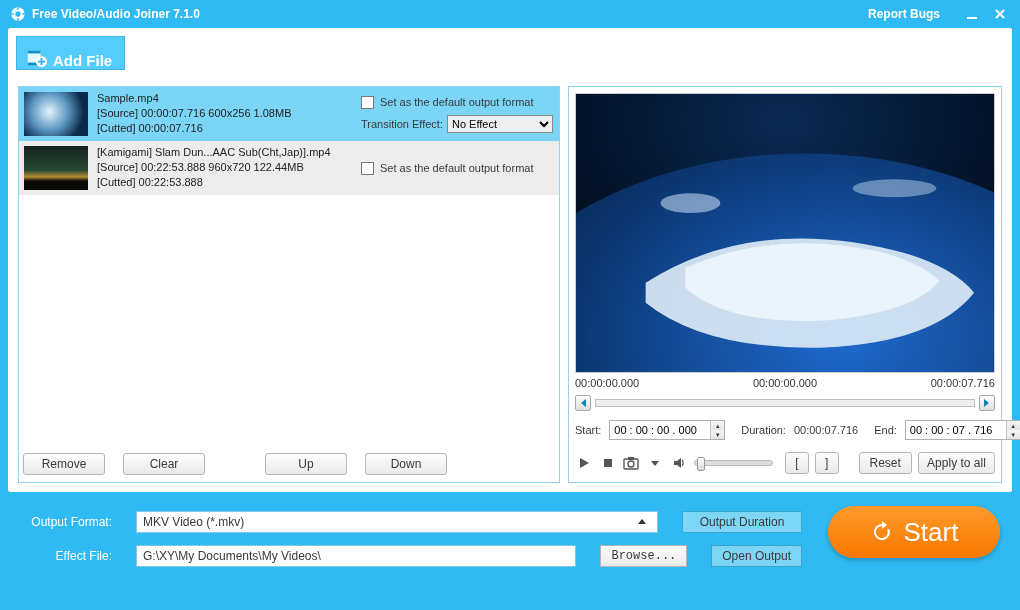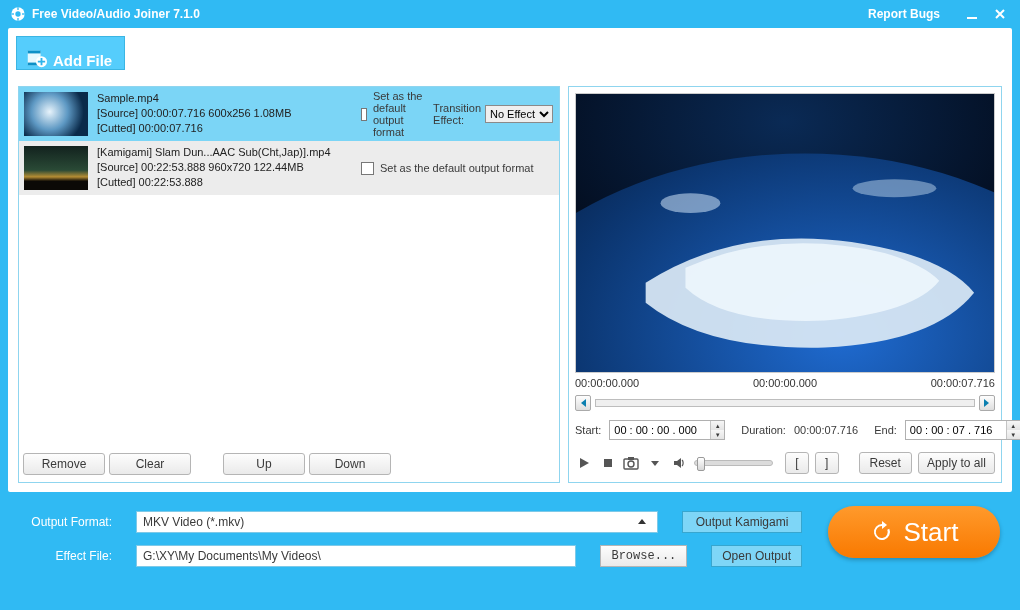--- a/index.html
+++ b/index.html
@@ -24,28 +24,28 @@
   .leftpanel { position:absolute; left:10px; top:58px; width:542px; height:397px; border:1px solid #8fd5ef; }
   .filelist { position:absolute; left:0; top:0; right:0; bottom:40px; overflow:hidden; }
   .filerow { display:flex; align-items:stretch; height:54px; border-bottom:0px solid #e0e0e0; }
   .filerow.sel { background:#7bd5f6; }
   .filerow.alt { background:#ececec; }
   .thumb { width:64px; height:44px; margin:5px; flex:0 0 64px; }
   .thumb.t1 { background: radial-gradient(circle at 40% 45%, #e7f3fb 0%, #5d98c3 40%, #0a2a4a 75%); }
   .thumb.t2 { background: linear-gradient(to bottom, #12221e 0%, #2a4a36 55%, #b58d33 70%, #0b0906 80%); }
   .fileinfo { flex:1; padding:4px 4px; font-size:11px; line-height:15px; color:#222; }
   .fileinfo .fname { font-size:11px; }
-  .rightcol { width:204px; padding:6px 6px; font-size:11px; display:flex; flex-direction:row; justify-content:space-between; gap:6px;}
+  .rightcol { width:204px; padding:6px 6px; font-size:11px; display:flex; flex-direction:column; justify-content:center; gap:6px;}
   .chk { display:flex; align-items:center; gap:6px; }
   .chk .box { width:13px; height:13px; border:1px solid #777; background:#fff; }
   .tranrow { display:flex; align-items:center; gap:4px; }
   .tranrow select { flex:1; height:18px; border:1px solid #8a8a8a; font-size:11px; background:#efefef; }
 
   
-  .lp-btns { position:absolute; left:0; right:0; bottom:4px; height:28px; display:flex; align-items:center; padding:0 4px; gap:4px; }
+  .lp-btns { position:absolute; left:0; right:0; bottom:4px; height:28px; display:flex; align-items:center; padding:0 4px; gap:18px; }
   .btn { height:22px; border:1px solid #b5b5b5; background:linear-gradient(#fdfdfd,#eaeaea); border-radius:3px; font-size:12px; cursor:pointer; display:flex; align-items:center; justify-content:center; }
   .lp-btns .btn { width:82px; }
   .lp-btns .gap { width:24px; }
 
   
   .rightpanel { position:absolute; left:560px; top:58px; width:434px; height:397px; border:1px solid #8fd5ef; }
   .preview { position:absolute; left:6px; top:6px; right:6px; height:280px; border:1px solid #cccccc; background:#000; overflow:hidden; }
   
   .preview svg { width:100%; height:100%; display:block; }
 
@@ -288,21 +288,21 @@
   <div class="outrow out-format-row">
     <div class="outlabel">Output Format:</div>
     <div class="outinput">
       <span>MKV Video (*.mkv)</span>
       <span class="dropbtn">
           <svg width="10" height="10" viewBox="0 0 10 10">
             <path d="M1 7h8L5 2z" fill="#333"></path>
           </svg>
         </span>
     </div>
-    <div class="smallbtn" style="width:120px; justify-content:center;">Output Kamigami</div>
+    <div class="smallbtn" style="width:120px; justify-content:center;">Output Duration</div>
   </div>
   <div class="outrow out-file-row">
     <div class="outlabel">Effect File:</div>
     <div class="outinput">
       <span>G:\XY\My Documents\My Videos\</span>
     </div>
     <div class="smallbtn gray">Browse...</div>
     <div class="smallbtn">Open Output</div>
   </div>
 </div>

